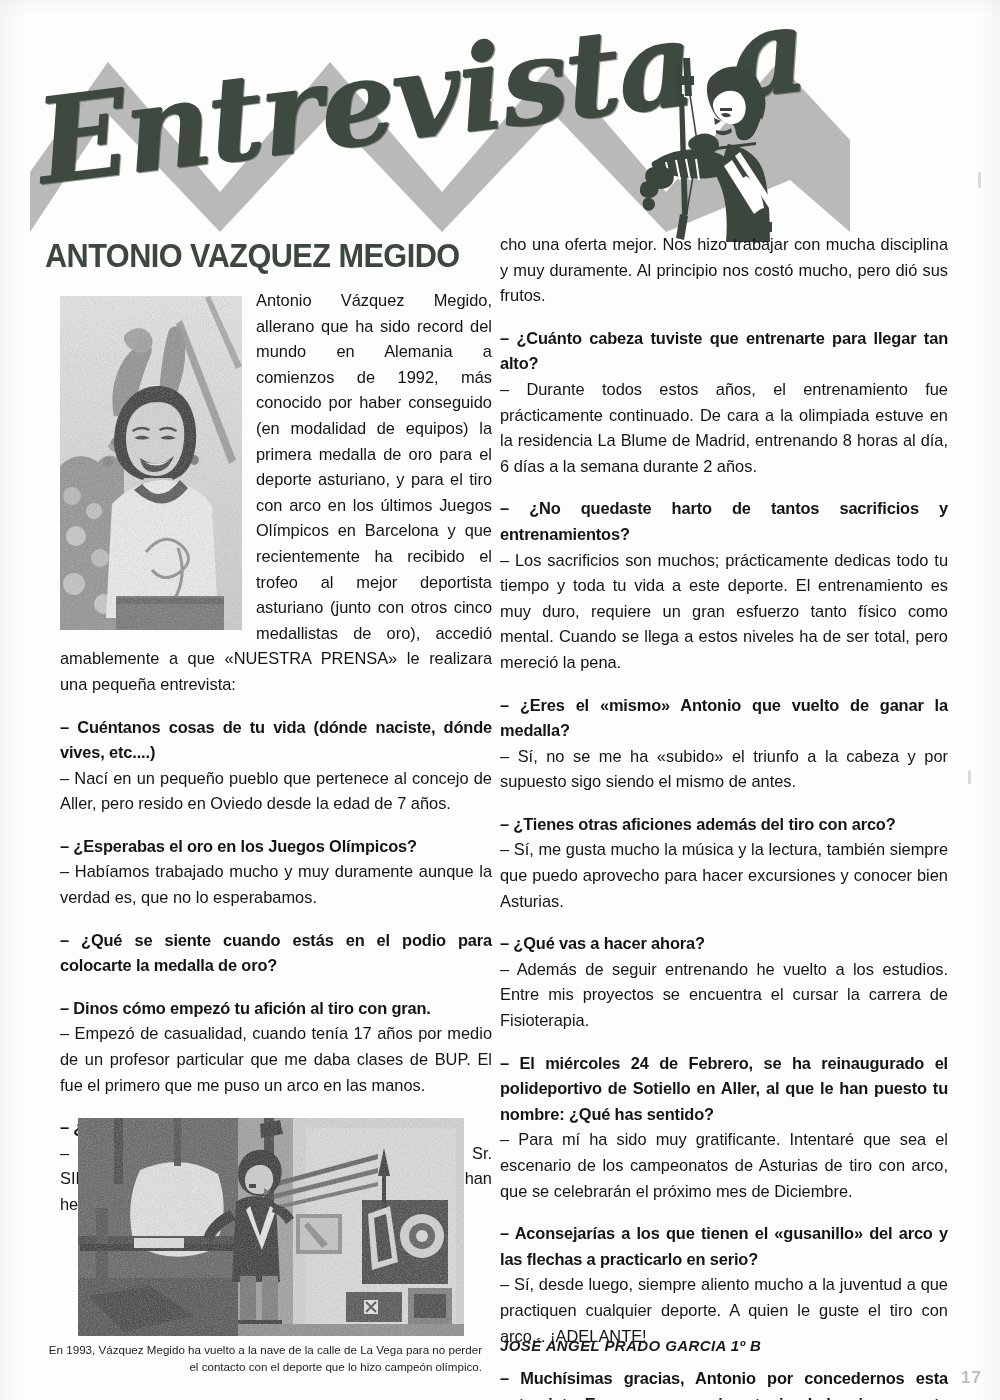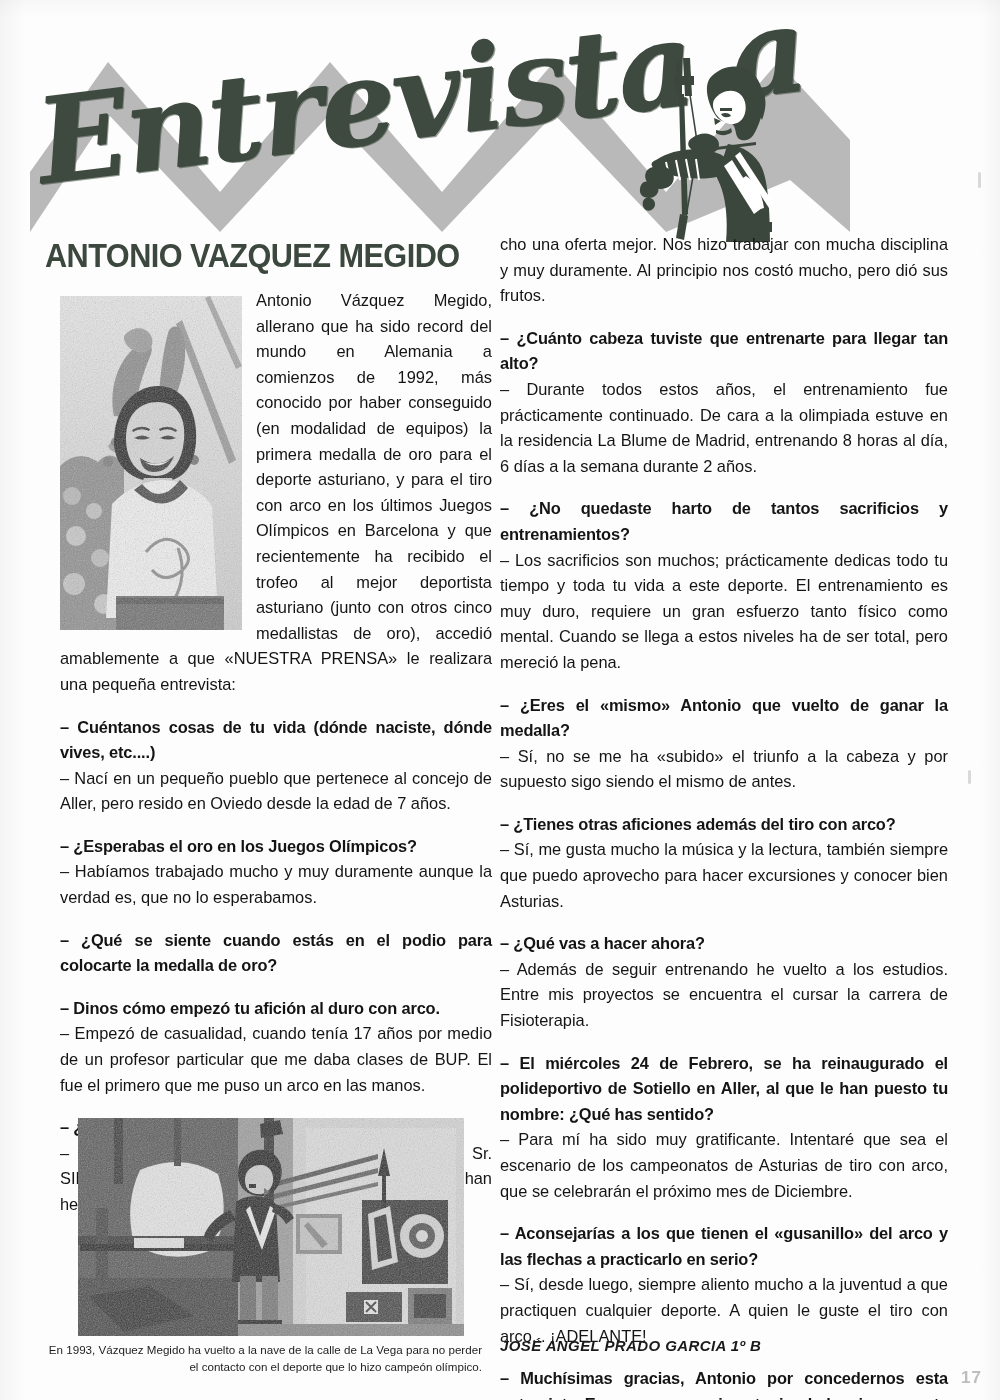--- a/index.html
+++ b/index.html
@@ -242,21 +242,21 @@
     <p>– Nací en un pequeño pueblo que pertenece al concejo de Aller, pero resido en Oviedo desde la edad de 7 años.</p>
 
     <div class="gap"></div>
     <p class="q">– ¿Esperabas el oro en los Juegos Olímpicos?</p>
     <p>– Habíamos trabajado mucho y muy duramente aunque la verdad es, que no lo esperabamos.</p>
 
     <div class="gap"></div>
     <p class="q">– ¿Qué se siente cuando estás en el podio para colocarte la medalla de oro?</p>
 
     <div class="gap"></div>
-    <p class="q">– Dinos cómo empezó tu afición al duro con arco.</p>
+    <p class="q">– Dinos cómo empezó tu afición al tiro con gran.</p>
     <p>– Empezó de casualidad, cuando tenía 17 años por medio de un profesor particular que me daba clases de BUP. El fue el primero que me puso un arco en las manos.</p>
 
     <div class="gap"></div>
     <p class="q">– ¿Quién entrenó a tu equipo?</p>
     <p>– Nuestro preparador para la olimpiada fue el Sr. SIDORUK, que ahora se encuentra en Italia, donde le han he-</p>
   </div>
 
   <div class="col col-right">
     <p>cho una oferta mejor. Nos hizo trabajar con mucha disciplina y muy duramente. Al principio nos costó mucho, pero dió sus frutos.</p>
 

